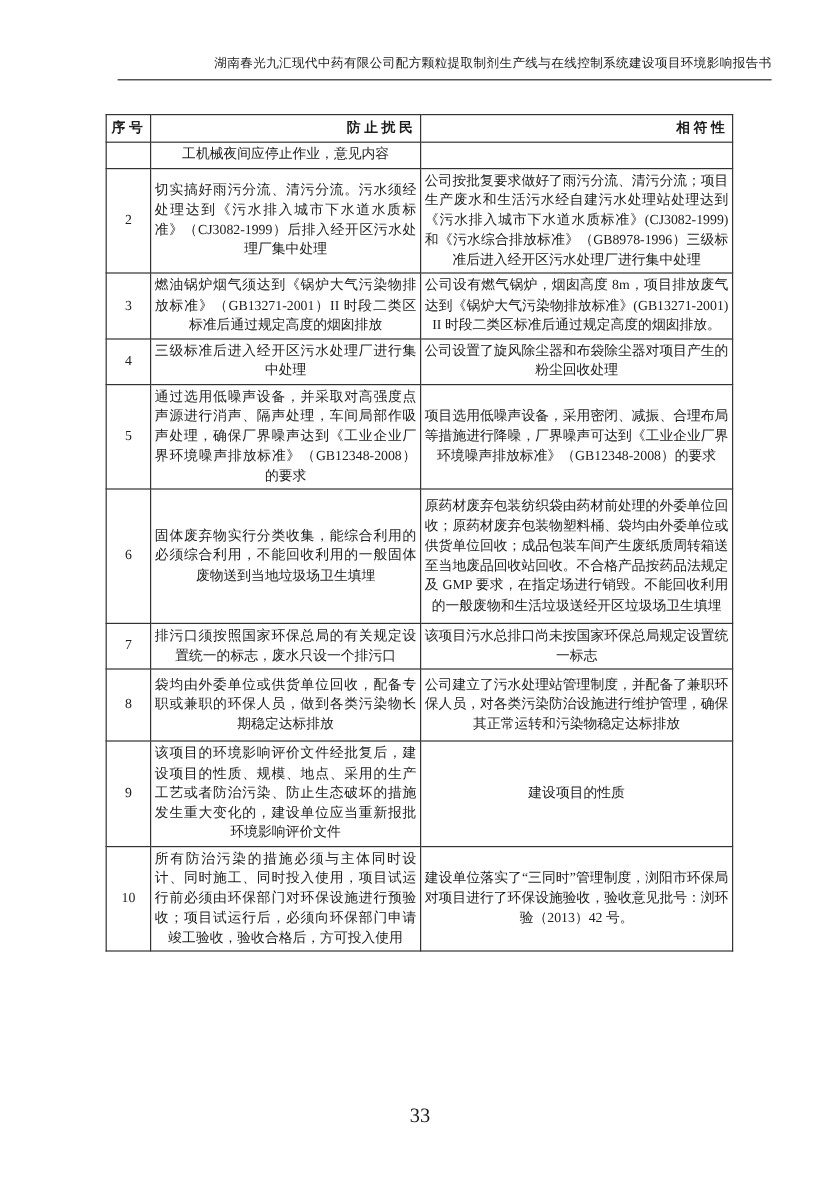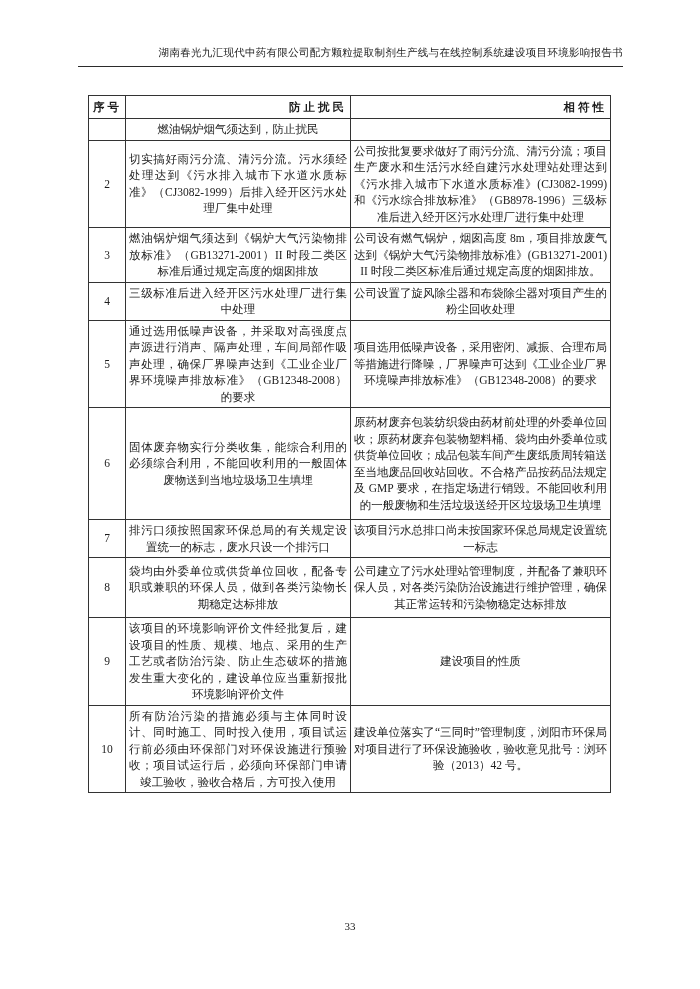--- a/index.html
+++ b/index.html
@@ -12,21 +12,21 @@
     width: 700px;
     height: 989px;
     background: #ffffff;
     font-family: "Liberation Serif", "DejaVu Serif", serif;
     color: #1c1c1c;
     overflow: hidden;
   }
   .running-header {
     position: absolute;
     top: 46px;
-    left: 78px;
+    left: 98px;
     width: 545px;
     text-align: right;
     font-size: 10.5px;
     letter-spacing: 0.3px;
     padding-bottom: 6px;
     border-bottom: 1.5px solid #2b2b2b;
     white-space: nowrap;
   }
   table.compliance-table {
     position: absolute;
@@ -60,21 +60,21 @@
   .cell-text {
     text-align: justify;
     text-align-last: center;
   }
   .page-number {
     position: absolute;
     top: 920px;
     left: 0;
     width: 100%;
     text-align: center;
-    font-size: 11px;
+    font-size: 17px;
   }
 </style>
 </head>
 <body>
 
 <div class="page">
 
   <div class="running-header">
     <span>湖南春光九汇现代中药有限公司配方颗粒提取制剂生产线与在线控制系统建设项目环境影响报告书</span>
   </div>
@@ -88,21 +88,21 @@
     <thead>
       <tr>
         <th>序号</th>
         <th>防止扰民</th>
         <th>相符性</th>
       </tr>
     </thead>
     <tbody>
       <tr style="height:20px">
         <td class="cell-no"></td>
-        <td class="cell-text">燃油锅炉烟气须达到，防止扰民</td>
+        <td class="cell-text">工机械夜间应停止作业，意见内容</td>
         <td class="cell-text"></td>
       </tr>
       <tr style="height:87px">
         <td class="cell-no">2</td>
         <td class="cell-text">切实搞好雨污分流、清污分流。污水须经处理达到《污水排入城市下水道水质标准》（CJ3082-1999）后排入经开区污水处理厂集中处理</td>
         <td class="cell-text">公司按批复要求做好了雨污分流、清污分流；项目生产废水和生活污水经自建污水处理站处理达到《污水排入城市下水道水质标准》(CJ3082-1999)和《污水综合排放标准》（GB8978-1996）三级标准后进入经开区污水处理厂进行集中处理</td>
       </tr>
       <tr style="height:51px">
         <td class="cell-no">3</td>
         <td class="cell-text">燃油锅炉烟气须达到《锅炉大气污染物排放标准》（GB13271-2001）II 时段二类区标准后通过规定高度的烟囱排放</td>

